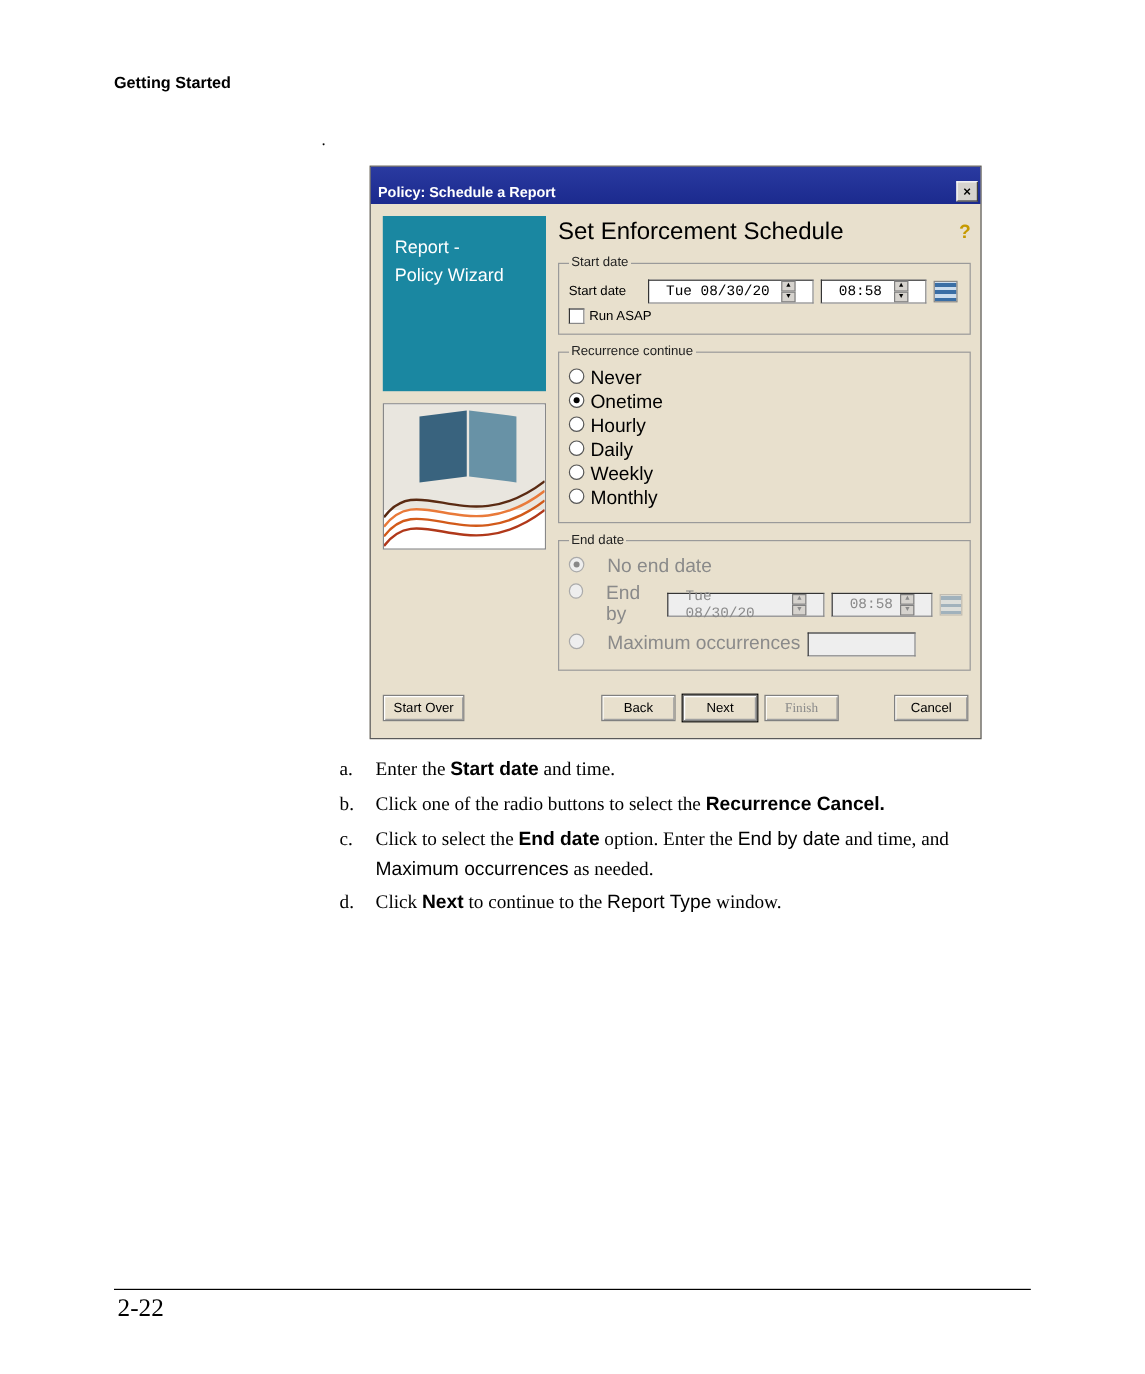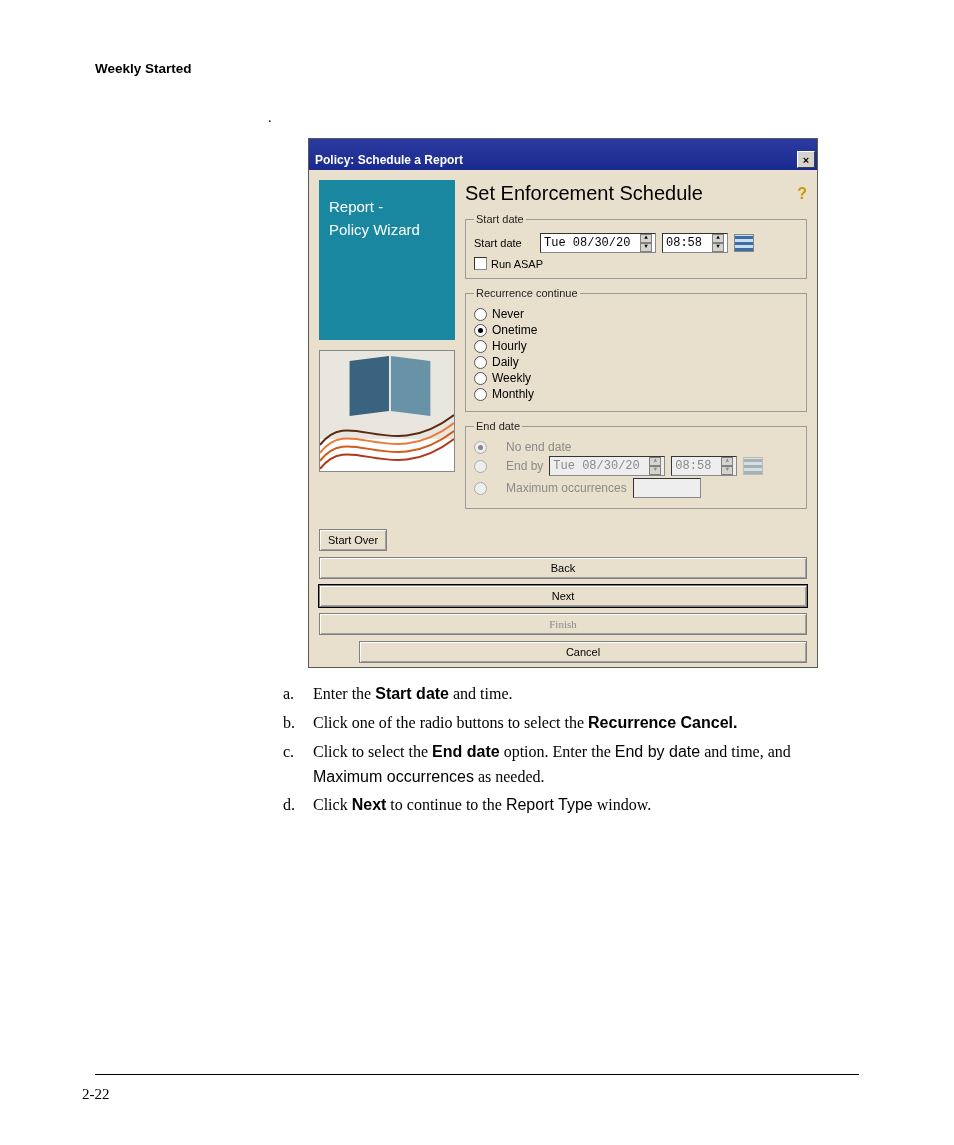--- a/index.html
+++ b/index.html
@@ -65,21 +65,21 @@
   .dlg-body {
     display:flex;
     padding: 10px 10px 6px 10px;
     gap:10px;
   }
   .leftcol { width:136px; flex:0 0 auto; display:flex; flex-direction:column; gap:10px; }
   .tealbox {
     background:#1a87a1;
     color:#fff;
     height:130px;
-    padding:16px 10px 14px 10px;
+    padding:16px 10px 0 10px;
     font-family: Tahoma, Arial, sans-serif;
     font-size:15px;
     line-height:1.5;
   }
   .imgbox {
     height:120px;
     border:1px solid #888;
     background: #fff;
     overflow:hidden;
     display:flex; align-items:center; justify-content:center;
@@ -112,21 +112,21 @@
     padding:0 2px;
     color:#222;
   }
   .row { display:flex; align-items:center; gap:6px; margin:2px 0;}
   .lbl { font-size:11px; min-width:60px; }
   .text-in {
     border:1px inset #888;
     background:#fff;
     font-family: "Courier New", monospace;
     font-size:12px;
-    padding:1px 3px;
+    padding:1px 14px;
     height:16px;
     display:inline-flex;
     align-items:center;
     justify-content:space-between;
     gap:4px;
   }
   .text-in.dis { background:#eee; color:#8a8a8a;}
   .spinners {
     display:flex; flex-direction:column;
   }
@@ -137,32 +137,31 @@
     font-size:6px;line-height:5px;text-align:center;
   }
   .cal-icon {
     width:18px;height:16px;
     border:1px solid #888;
     background: repeating-linear-gradient(0deg,#3a6ea5,#3a6ea5 3px,#cde 3px,#cde 6px);
     display:inline-block;
   }
   .chk { font-size:11px; display:flex; align-items:center; gap:4px; margin-top:4px;}
   .chkbox { width:11px;height:11px;border:1px inset #888;background:#fff;display:inline-block;}
-  .radio { font-size:12px; display:flex; align-items:center; gap:5px; margin:2px 0;}
+  .radio { font-size:16px; display:flex; align-items:flex-start; gap:5px; margin:2px 0;}
   .rb { width:11px;height:11px;border:1px solid #555;border-radius:50%;background:#fff;display:inline-flex;align-items:center;justify-content:center;}
   .rb.sel::after{content:"";width:5px;height:5px;background:#000;border-radius:50%;}
   .rb.dis { background:#eee; border-color:#aaa;}
   .rb.dis.sel::after{ background:#888; }
   .disabled { color:#8a8a8a;gap:19px; }
 
   .btnrow {
     display:flex;
     gap:6px;
-    padding:6px 10px 4px 10px;
-    flex-direction:column;
+    padding:6px 10px 14px 10px;
   }
   .btnrow .left { margin-right:auto; }
   .winbtn {
     min-width:62px;
     height:22px;
     border:1px solid #808080;
     background:#e8e0cd;
     box-shadow: inset 1px 1px 0 #fff, inset -1px -1px 0 #a0a0a0;
     font-family: Tahoma, Arial, sans-serif;
     font-size:11px;
@@ -186,32 +185,32 @@
   .b { font-family: Arial, Helvetica, sans-serif; font-weight:bold; }
   .cond { font-family: Arial, Helvetica, sans-serif; }
 
   .footer-rule {
     position:absolute;
     left:95px; right:95px; bottom:70px;
     border-top:1px solid #000;
   }
   .pagenum {
     position:absolute;
-    left:82px; bottom:42px;
+    left:98px; bottom:42px;
     font-family: Georgia, serif;
-    font-size:15px;
+    font-size:21px;
   }
 </style>
 </head>
 <body>
 
 <div class="page">
 
   <div class="hdr">
-    <span>Weekly Started</span>
+    <span>Getting Started</span>
   </div>
 
   <span class="dot">.</span>
 
   <div class="dialog-wrap">
     <div class="dialog">
       <div class="titlebar">
         <span>Policy: Schedule a Report</span>
         <span class="close">×</span>
       </div>

